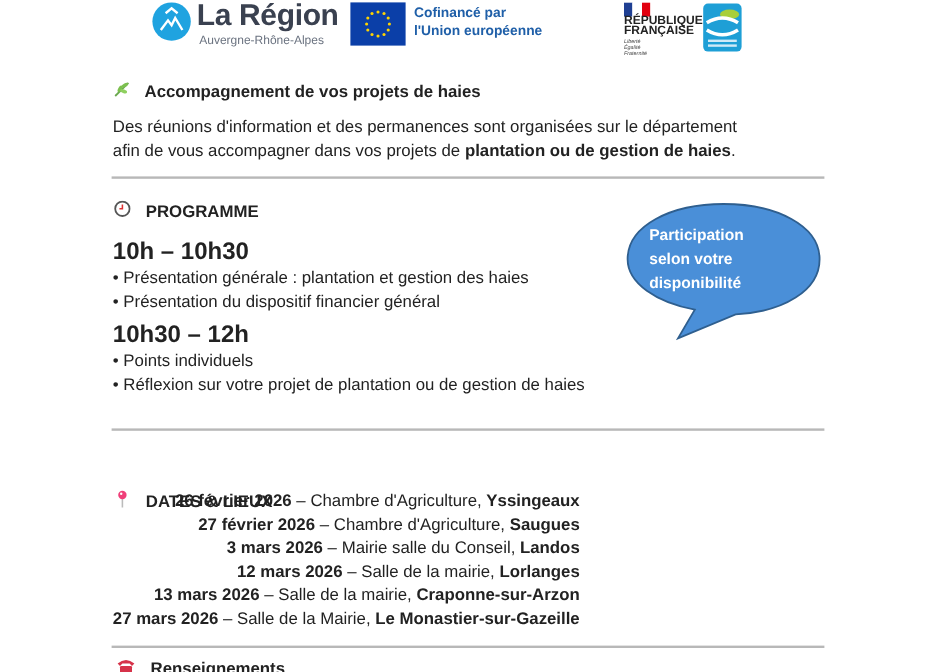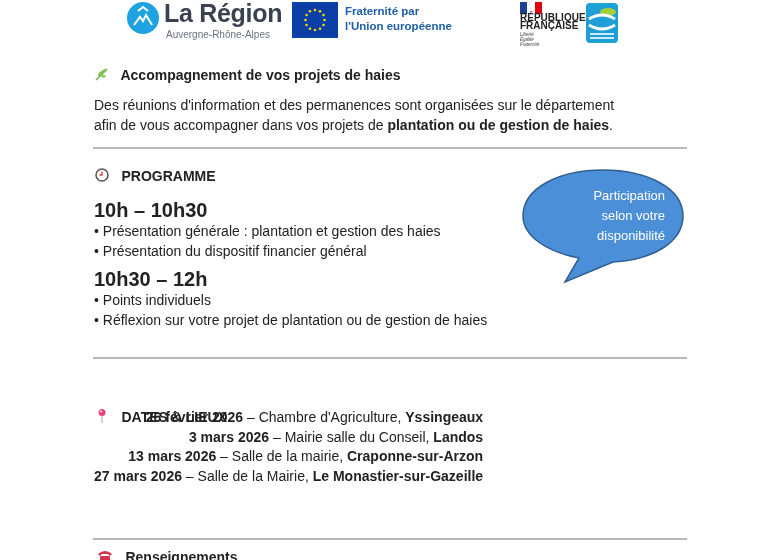--- a/index.html
+++ b/index.html
@@ -20,21 +20,21 @@
   .agence-logo { left:586px; top:3px; width:32px; height:40px; border-radius:4px; background:#1e9fd6; overflow:hidden; }
   
   .section-title { font-size:14px; font-weight:bold; color:#222; white-space:nowrap; }
   .para { font-size:14px; color:#222; line-height:20px; white-space:nowrap; }
   .rule { left:93px; width:594px; height:2px; background:#b8b8b8; }
   .slot { font-size:20px; font-weight:bold; }
   .bullet { font-size:14px; line-height:19.5px; white-space:nowrap; }
   .date-row { font-size:14px; line-height:19.6px; white-space:nowrap;text-align:right; }
   .date-row b { font-weight:bold; }
   .bubble { left:521px; top:168px; width:164px; height:116px; }
-  .bubble-text { position:absolute; left:20px; top:18px; width:124px; text-align:right; color:#ffffff; font-weight:normal; font-size:13px; line-height:20px; }
+  .bubble-text { position:absolute; left:20px; top:18px; width:124px; text-align:left; color:#ffffff; font-weight:bold; font-size:13px; line-height:20px; }
   .icon { display:inline-block; vertical-align:middle; }
 </style>
 </head>
 <body>
 
 <div class="abs region-logo">
   <div class="region-circle">
     <svg width="32" height="32" viewBox="0 0 32 32">
         <path d="M7 23 L13 15 L16 19 L19 13 L25 23" fill="none" stroke="#fff" stroke-width="2"></path>
         <path d="M11 9 L16 5 L21 9" fill="none" stroke="#fff" stroke-width="2"></path>
@@ -56,21 +56,21 @@
       <circle cx="23" cy="28" r="1.3"></circle>
         <circle cx="18" cy="26.7" r="1.3"></circle>
         <circle cx="14.5" cy="23" r="1.3"></circle>
         <circle cx="13.5" cy="18" r="1.3"></circle>
         <circle cx="14.5" cy="13" r="1.3"></circle>
         <circle cx="18" cy="9.3" r="1.3"></circle>
     </g>
   </svg>
 </div>
 <div class="abs eu-text">
-  <div>Fraternité par</div>
+  <div>Cofinancé par</div>
   <div>l'Union européenne</div>
 </div>
 
 <div class="abs rf-logo">
   <svg class="rf-flag" viewBox="0 0 22 12">
     <rect x="0" y="0" width="7" height="12" fill="#1f3f93"></rect>
       <rect x="7" y="0" width="8" height="12" fill="#ffffff"></rect>
       <rect x="15" y="0" width="7" height="12" fill="#e1000f"></rect>
   </svg>
   <div class="rf-text">
@@ -154,21 +154,23 @@
         <line x1="5" y1="6" x2="5" y2="15" stroke="#bbb" stroke-width="1.3"></line>
         <circle cx="5" cy="4.5" r="3.5" fill="#f0407a"></circle>
         <circle cx="4" cy="3.5" r="1" fill="#fff"></circle>
       </svg>
   </span>
   <span class="section-title">DATES &amp; LIEUX</span>
 </div>
 
 <div class="abs" style="left:94px;top:408px;">
   <div class="date-row"><b>26 février 2026</b><span> – </span><span>Chambre d'Agriculture, </span><b>Yssingeaux</b></div>
+  <div class="date-row"><b>27 février 2026</b><span> – </span><span>Chambre d'Agriculture, </span><b>Saugues</b></div>
   <div class="date-row"><b>3 mars 2026</b><span> – </span><span>Mairie salle du Conseil, </span><b>Landos</b></div>
+  <div class="date-row"><b>12 mars 2026</b><span> – </span><span>Salle de la mairie, </span><b>Lorlanges</b></div>
   <div class="date-row"><b>13 mars 2026</b><span> – </span><span>Salle de la mairie, </span><b>Craponne-sur-Arzon</b></div>
   <div class="date-row"><b>27 mars 2026</b><span> – </span><span>Salle de la Mairie, </span><b>Le Monastier-sur-Gazeille</b></div>
 </div>
 
 <div class="abs rule" style="top:538px;"></div>
 
 <div class="abs" style="left:97px;top:548px;">
   <span class="icon" style="margin-right:8px;">
     <svg width="16" height="14" viewBox="0 0 16 14">
         <path d="M1 5 Q8 -1 15 5 L13 7 L11 5 L5 5 L3 7 Z" fill="#d6334a"></path>

